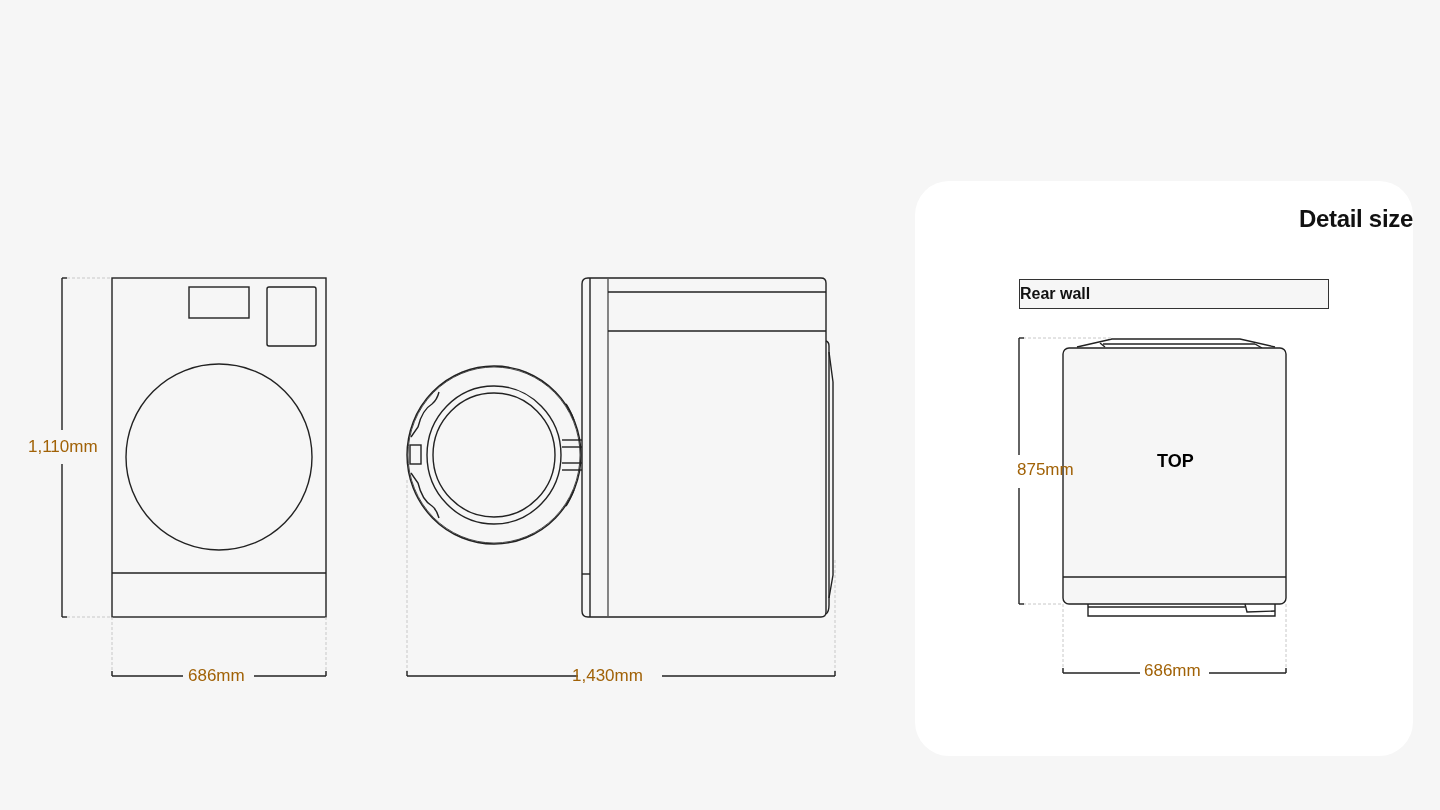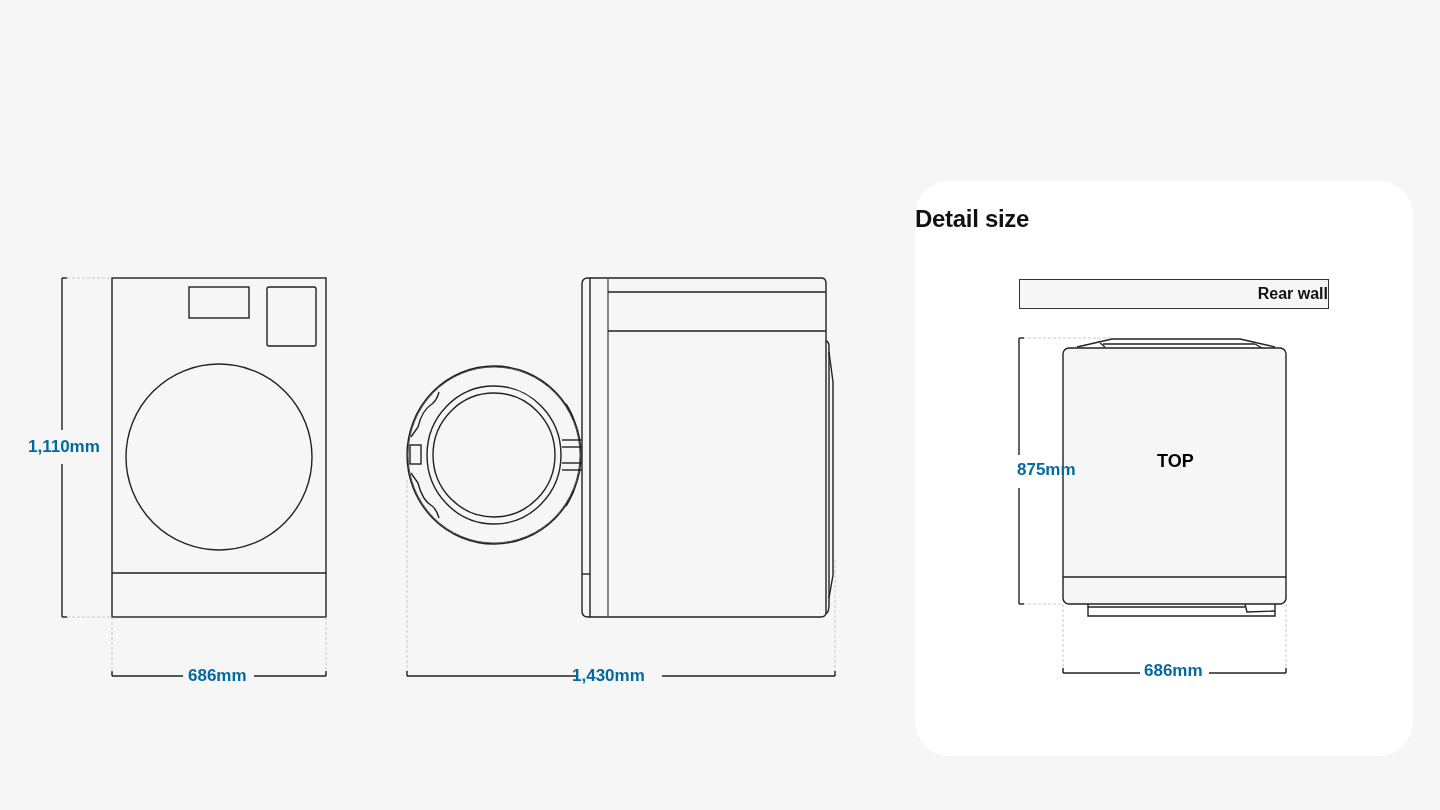--- a/index.html
+++ b/index.html
@@ -31,49 +31,48 @@
       width: 498px;
       height: 575px;
       background: #ffffff;
       border-radius: 34px;
     }
     .card-title {
       position: absolute;
       left: 0;
       right: 0;
       top: 24px;
-      text-align: left;
+      text-align: right;
       font-size: 24px;
       font-weight: bold;
       letter-spacing: -0.3px;
       color: #111;
     }
     .rear-wall {
       position: absolute;
       left: 104px;
       top: 98px;
       width: 310px;
       height: 30px;
       box-sizing: border-box;
       border: 1.3px solid #333;
       background: #f6f6f6;
-      text-align: right;
+      text-align: left;
       line-height: 28px;
       font-size: 16px;
       font-weight: bold;
       color: #111;
     }
     .label {
       position: absolute;
       font-size: 17px;
-      color: #0369a1;
+      color: #a16207;
       background: transparent;
       white-space: nowrap;
       line-height: 20px;
-      font-weight: bold;
     }
     .top-label {
       position: absolute;
       font-size: 18px;
       font-weight: bold;
       color: #000000;
       white-space: nowrap;
     }
   </style>
 </head>

